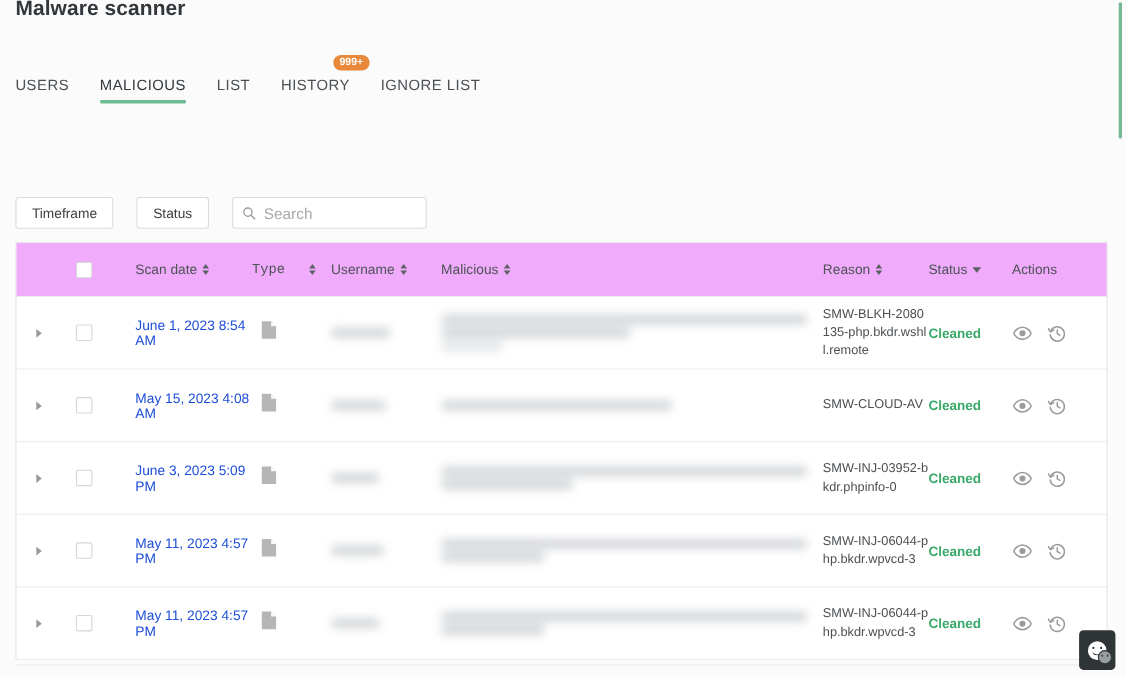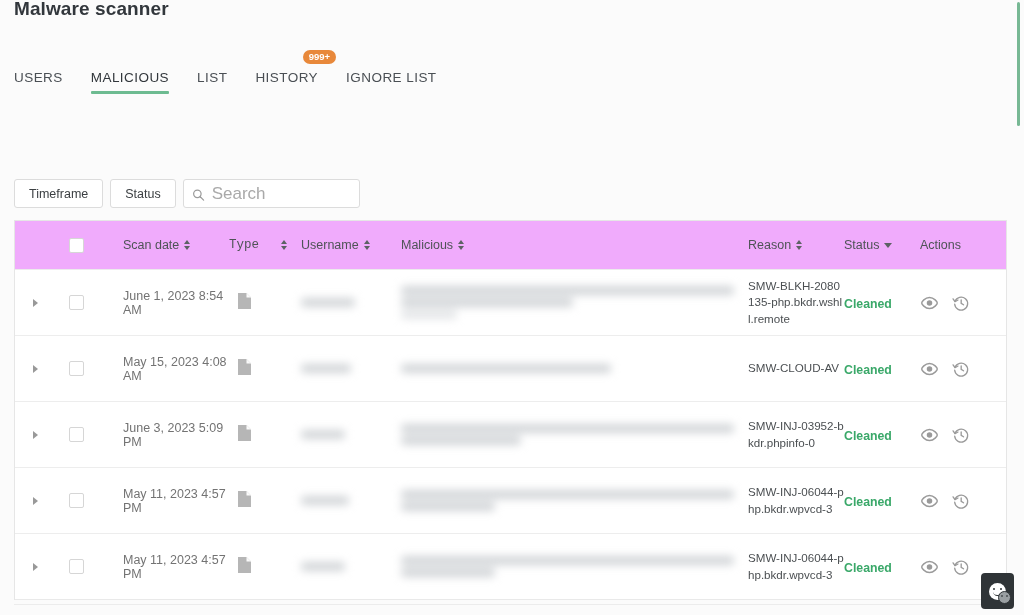--- a/index.html
+++ b/index.html
@@ -43,40 +43,40 @@
     position: absolute; top: -20px; right: -4px;
     background: #e8883a; color: #fff;
     font-size: 9.5px; font-weight: bold;
     border-radius: 9px; padding: 2px 6px 2px 6px;
     line-height: 1.05; letter-spacing: 0;
   }
 
   
   .filterbar {
     position: absolute; left: 14px; top: 179px;
-    display: flex; align-items: flex-end; gap: 7px;
+    display: flex; align-items: flex-end; gap: 21px;
   }
   .filter-btn {
     height: 29px; padding: 0 14px;
     background: #fff; border: 1px solid #dcdcdc; border-radius: 3px;
     font-size: 12.5px; color: #3c4043;
     display: flex; align-items: center; cursor: pointer;
   }
   .searchbox {
     position: relative; width: 177px; height: 29px;
     background: #fff; border: 1px solid #dcdcdc; border-radius: 3px;
     display: flex; align-items: center; padding-left: 28px;
   }
   .searchbox .s-icon {
     position: absolute; left: 8px; top: 50%; transform: translateY(-50%);
     width: 13px; height: 13px; display: block;
   }
   .searchbox input {
     border: 0; outline: 0; background: transparent;
-    font-family: inherit; font-size: 17px; color: #3c4043;
+    font-family: inherit; font-size: 14px; color: #3c4043;
     width: 100%; height: 100%;
   }
   .searchbox input::placeholder { color: #a9a9a9; }
 
   
   .table {
     position: absolute; left: 14px; top: 220px;
     width: 993px;
     background: #fff;
     border: 1px solid #e6e6e6;
@@ -127,21 +127,21 @@
     border-left: 5px solid #999;
     border-top: 4px solid transparent;
     border-bottom: 4px solid transparent;
     cursor: pointer;
   }
   .checkbox {
     width: 15px; height: 15px;
     border: 1px solid #d6d6d6; border-radius: 2px;
     background: #fff; cursor: pointer;
   }
-  .cell-date { font-size: 12.5px; color: #737373; padding-left: 26px; }
+  .cell-date { font-size: 12.5px; color: #1d4ed8; padding-left: 26px; }
   .reason {
     font-size: 11.6px; color: #4b4f52; line-height: 1.42;
     word-break: break-all;
   }
   .status {
     font-size: 12.3px; font-weight: bold; color: #3aa869;
   }
   .actions { display: flex; align-items: center; gap: 13px; }
   .icon-btn { cursor: pointer; display: block; line-height: 0; }
 

